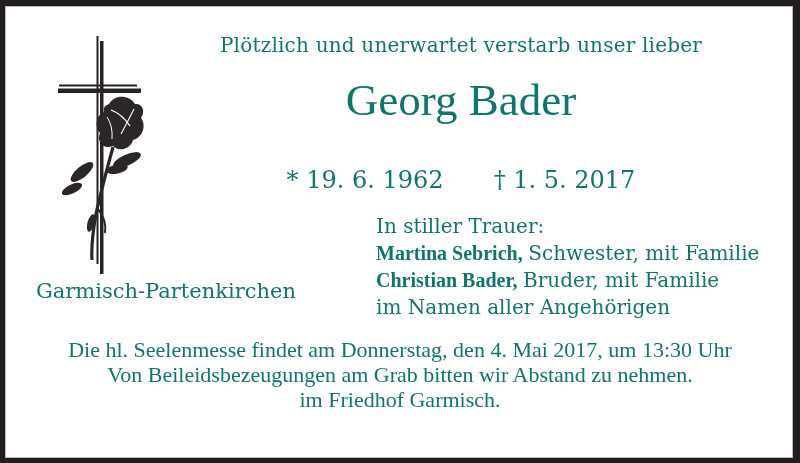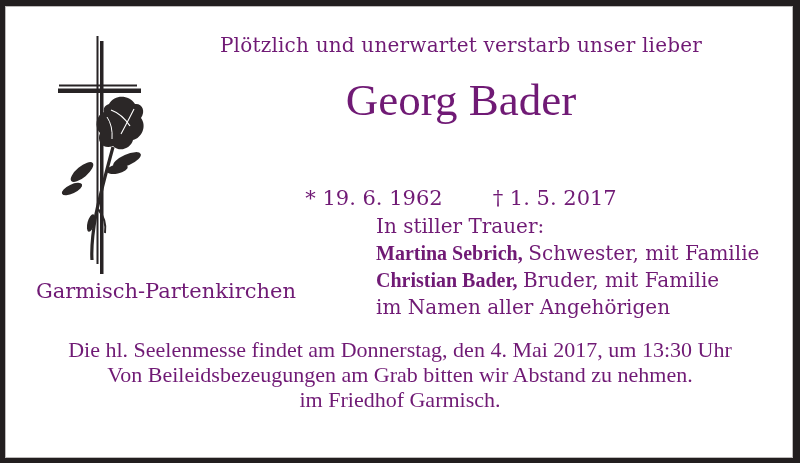--- a/index.html
+++ b/index.html
@@ -13,21 +13,21 @@
     width: 800px; height: 463px;
     background: #221e1f;            
     overflow: hidden;
   }
   .sheet {
     position: absolute;
     left: 5px; top: 6px; right: 7px; bottom: 5px;
     background: #ffffff;
     border: 1px solid #bdbaba;      
     box-sizing: border-box;
-    color: #701a75;
+    color: #0f766e;
   }
   .abs { position: absolute; }
   .centered-col {
     left: 115px; width: 680px;
     text-align: center;
   }
   .intro-line {
     top: 26px;
     font-size: 20px;
     letter-spacing: 0.2px;
@@ -40,22 +40,21 @@
   }
   .deceased-nickname {
     top: 127px;
     font-size: 21px;
   }
   .dates-row {
     top: 159px;
     display: flex;
     justify-content: center;
     gap: 50px;
-    font-size: 21px;
-    margin-top: 20px;
+    font-size: 24px;
   }
   .mourning-block {
     left: 370px; top: 206px;
     font-size: 20px;
     line-height: 27px;
     white-space: nowrap;
   }
   .mourner-name { font-weight: bold; font-family: Liberation Serif, serif; }
   .mourner-relation { margin-left: 0.28em; }
   .place-line {

